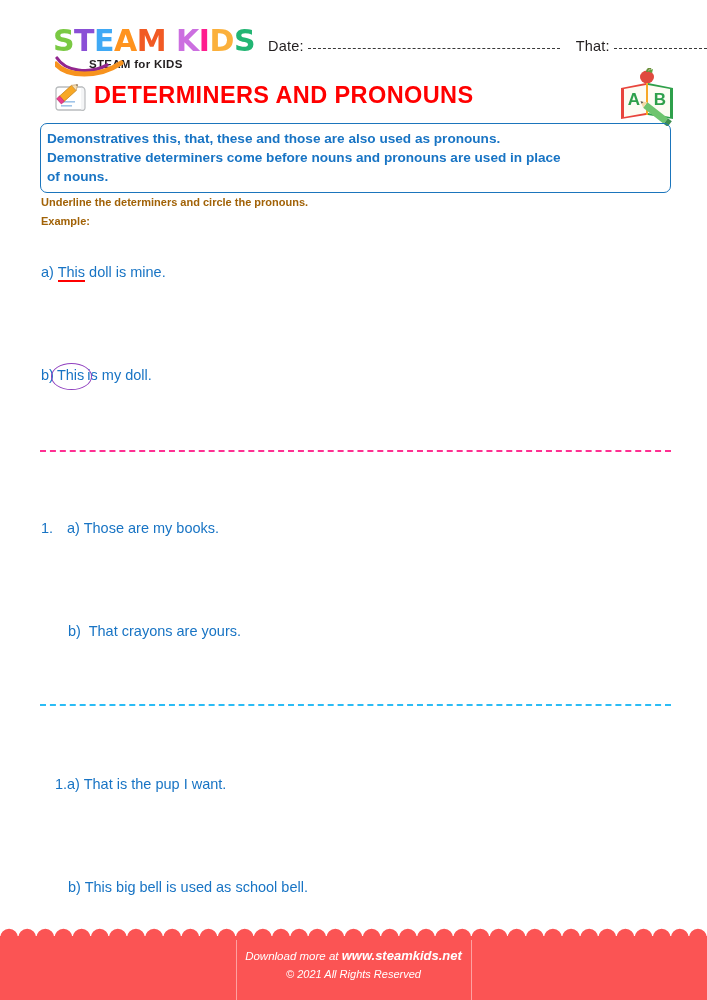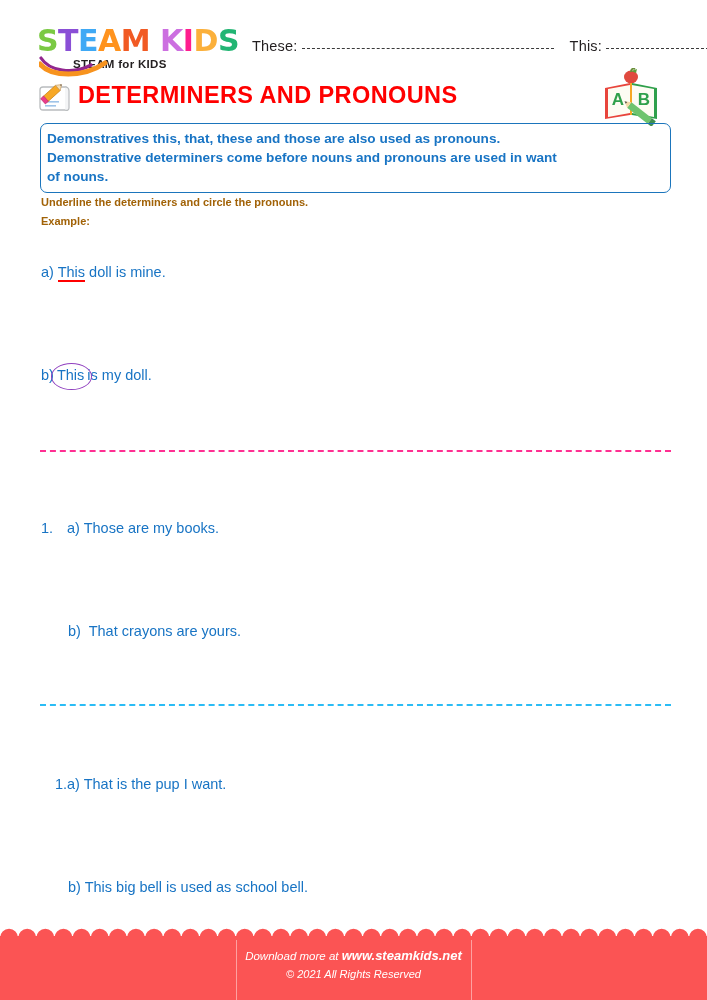--- a/index.html
+++ b/index.html
@@ -14,21 +14,21 @@
     position: relative;
     width: 707px;
     height: 1000px;
     background: #ffffff;
     overflow: hidden;
   }
 
   
   .header {
     position: absolute;
-    left: 0; top: 0;
+    left: 16px; top: 0;
     width: 689px;
     height: 120px;
   }
   .logo-block {
     position: absolute;
     left: 37px;
     top: 26px;
     width: 200px;
   }
   .logo-main {
@@ -250,23 +250,23 @@
     <div class="logo-block">
       <div class="logo-main" id="logo-wordmark"><span style="color: rgb(122, 201, 67);">S</span><span style="color: rgb(138, 79, 214);">T</span><span style="color: rgb(63, 169, 245);">E</span><span style="color: rgb(255, 147, 30);">A</span><span style="color: rgb(241, 90, 36);">M</span><span style="color: rgb(255, 255, 255);">&nbsp;</span><span style="color: rgb(204, 111, 224);">K</span><span style="color: rgb(255, 29, 142);">I</span><span style="color: rgb(251, 176, 59);">D</span><span style="color: rgb(34, 181, 115);">S</span></div>
       <div class="logo-sub">STEAM for KIDS</div>
       <svg class="logo-swoosh" viewBox="0 0 70 26">
         <path d="M2 7 C10 20, 34 24, 52 14" stroke="#92278f" stroke-width="3.2" fill="none" stroke-linecap="round"></path>
         <path d="M1 13 C12 26, 44 27, 66 12" stroke="#f7931e" stroke-width="5" fill="none" stroke-linecap="round"></path>
       </svg>
     </div>
 
     <div class="namedate">
-      <span class="nd-label">These:</span>
+      <span class="nd-label">Date:</span>
       <span class="nd-line name"></span>
-      <span class="nd-label" style="margin-left:12px;">This:</span>
+      <span class="nd-label" style="margin-left:12px;">That:</span>
       <span class="nd-line date"></span>
     </div>
 
     <div class="title-row">
       <svg class="pencil-icon" width="42" height="36" viewBox="0 0 42 36">
         <path d="M9 7 H31 C33 7 34 8 34 10 V27 C34 29 33 30 31 30 H9 C7 30 6 29 6 27 V10 C6 8 7 7 9 7 Z" fill="#ffffff" stroke="#b9bcbe" stroke-width="1.3"></path>
         <path d="M31 7 C34 7 35 9 35 11 V28 C35 30 33 31 31 30" fill="#f4f5f6" stroke="#b9bcbe" stroke-width="1.2"></path>
         <rect x="11" y="21" width="14" height="1.6" fill="#9fc4e8"></rect>
         <rect x="11" y="25" width="11" height="1.6" fill="#9fc4e8"></rect>
         <g transform="rotate(-42 19 13)">
@@ -293,21 +293,21 @@
           <rect x="52" y="42" width="5" height="7" fill="#3f8f4f"></rect>
           <polygon points="26,42 20,45.5 26,49" fill="#f3d9a8"></polygon>
           <polygon points="22.5,44.3 20,45.5 22.5,46.8" fill="#4a4a4a"></polygon>
         </g>
       </svg>
     </div>
   </div>
 
   <div class="info-box">
     <div class="info-line">Demonstratives this, that, these and those are also used as pronouns.</div>
-    <div class="info-line">Demonstrative determiners come before nouns and pronouns are used in want</div>
+    <div class="info-line">Demonstrative determiners come before nouns and pronouns are used in place</div>
     <div class="info-line">of nouns.</div>
   </div>
 
   <div class="task-line l1">Underline the determiners and circle the pronouns.</div>
   <div class="task-line l2">Example:</div>
 
   <div class="q ex-a">
     <span>a)</span>
     <span class="underlined-red">This</span><span> doll is mine.</span>
   </div>

